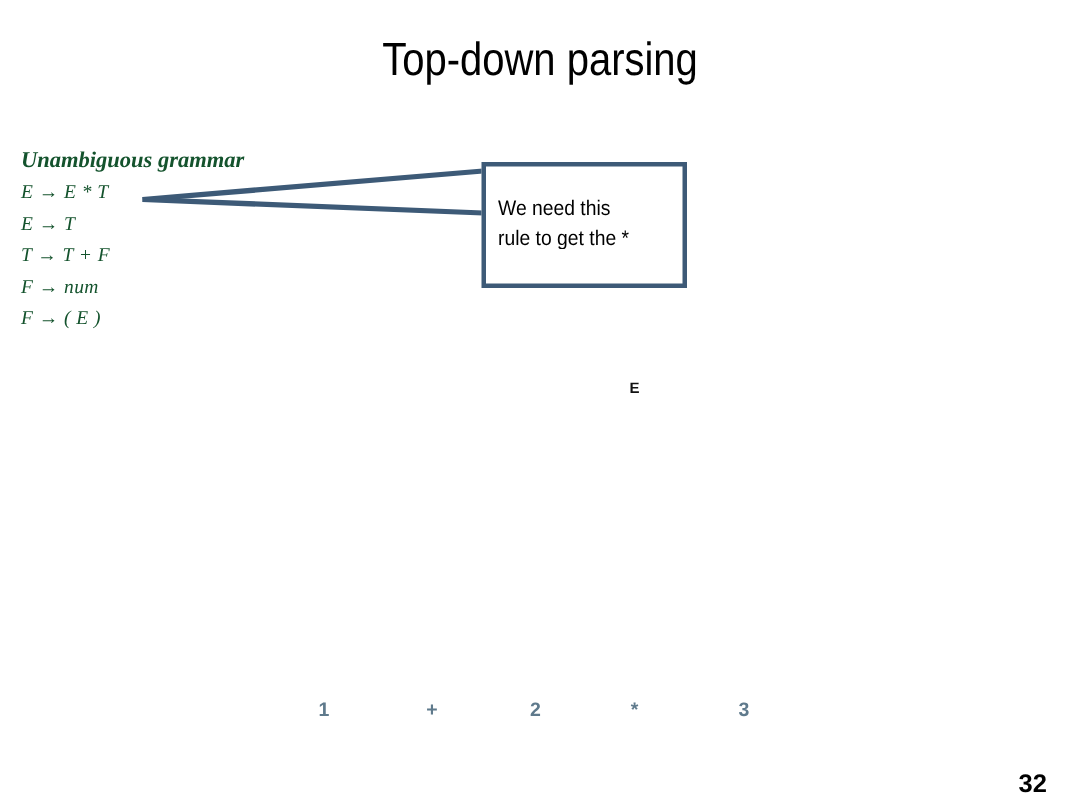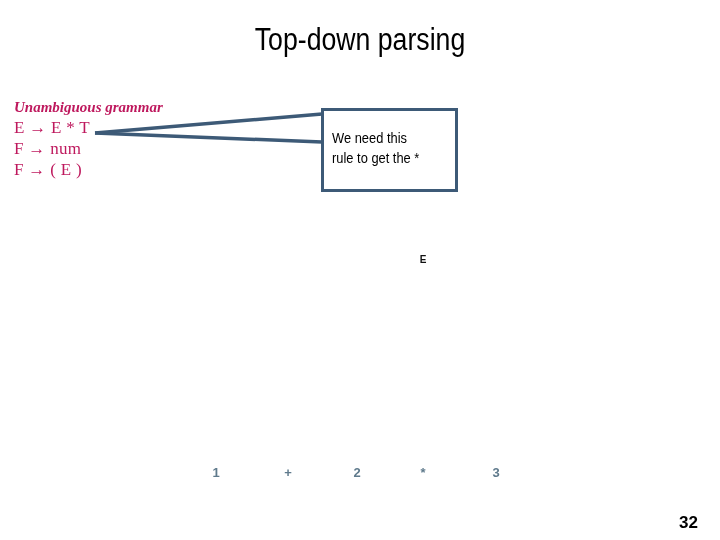--- a/index.html
+++ b/index.html
@@ -32,35 +32,36 @@
     transform-origin: center top;
     white-space: nowrap;
   }
 
   
   #grammar {
     position: absolute;
     left: 14px;
     top: 97px;
     font-family: "Liberation Serif", serif;
-    color: #be185d;
+    color: #14532d;
   }
   #grammar-heading {
     font-size: 15px;
     font-weight: bold;
     font-style: italic;
     line-height: 20px;
     white-space: nowrap;
   }
   .grammar-rule {
-    font-size: 17px;
+    font-size: 13px;
     font-weight: normal;
     line-height: 21px;
     white-space: nowrap;
     letter-spacing: 0.3px;
+    font-style: italic;
   }
 
   
   #callout-box {
     position: absolute;
     left: 321px;
     top: 108px;
     width: 137px;
     height: 84px;
     box-sizing: border-box;
@@ -130,20 +131,22 @@
 </head>
 <body>
 
 <div id="slide">
 
   <div id="slide-title">Top-down parsing</div>
 
   <div id="grammar">
     <div id="grammar-heading">Unambiguous grammar</div>
     <div class="grammar-rule">E → E * T</div>
+    <div class="grammar-rule">E → T</div>
+    <div class="grammar-rule">T → T + F</div>
     <div class="grammar-rule">F → num</div>
     <div class="grammar-rule">F → ( E )</div>
   </div>
 
   <svg id="leader-lines" viewBox="0 0 720 540" xmlns="http://www.w3.org/2000/svg">
     <polyline points="95,133 322,114" fill="none" stroke="#3d5a77" stroke-width="3.5" stroke-linecap="butt"></polyline>
     <polyline points="95,133 322,142" fill="none" stroke="#3d5a77" stroke-width="3.5" stroke-linecap="butt"></polyline>
   </svg>
 
   <div id="callout-box">

